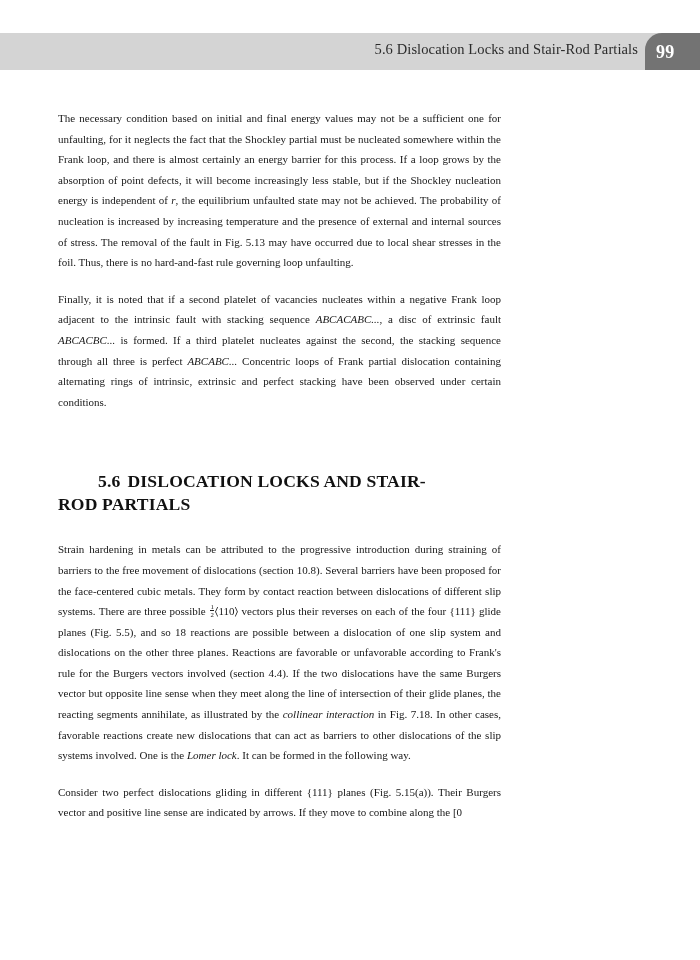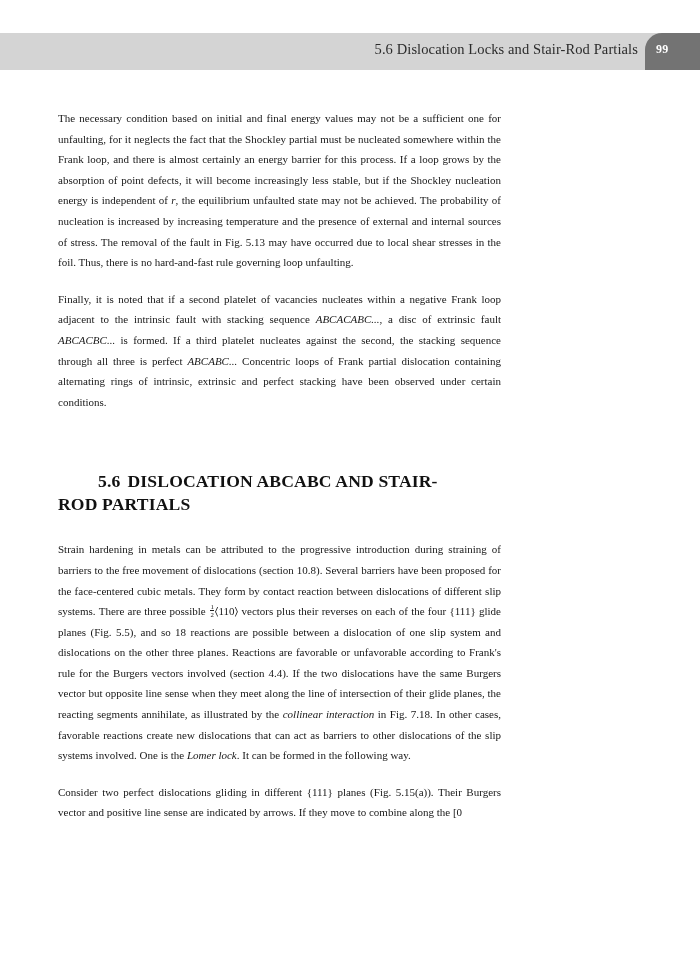--- a/index.html
+++ b/index.html
@@ -41,21 +41,21 @@
     top: 33px;
     width: 55px;
     height: 37px;
     background: #737373;
     border-top-left-radius: 17px;
   }
   .page-number {
     position: absolute;
     left: 656px;
     top: 42px;
-    font-size: 12px;
+    font-size: 18px;
     font-weight: bold;
     color: #ffffff;
     letter-spacing: 0.2px;
   }
 
   
   .content {
     position: absolute;
     left: 58px;
     top: 108px;
@@ -129,21 +129,21 @@
     <span>The necessary condition based on initial and final energy values may not be a sufficient one for unfaulting, for it neglects the fact that the Shockley partial must be nucleated somewhere within the Frank loop, and there is almost certainly an energy barrier for this process. If a loop grows by the absorption of point defects, it will become increasingly less stable, but if the Shockley nucleation energy is independent of </span><span class="it">r</span><span>, the equilibrium unfaulted state may not be achieved. The probability of nucleation is increased by increasing temperature and the presence of external and internal sources of stress. The removal of the fault in Fig. 5.13 may have occurred due to local shear stresses in the foil. Thus, there is no hard-and-fast rule governing loop unfaulting.</span>
   </p>
 
   <p class="para">
     <span>Finally, it is noted that if a second platelet of vacancies nucleates within a negative Frank loop adjacent to the intrinsic fault with stacking sequence </span><span class="it">ABCACABC...</span><span>, a disc of extrinsic fault </span><span class="it">ABCACBC...</span><span> is formed. If a third platelet nucleates against the second, the stacking sequence through all three is perfect </span><span class="it">ABCABC...</span><span> Concentric loops of Frank partial dislocation containing alternating rings of intrinsic, extrinsic and perfect stacking have been observed under certain conditions.</span>
   </p>
 
   <div class="gap-before-heading"></div>
 
   <h2 class="section-heading">
-    <span class="sec-num">5.6</span><span>DISLOCATION ABCABC AND STAIR-ROD PARTIALS</span>
+    <span class="sec-num">5.6</span><span>DISLOCATION LOCKS AND STAIR-ROD PARTIALS</span>
   </h2>
 
   <div class="gap-after-heading"></div>
 
   <p class="para">
     <span>Strain hardening in metals can be attributed to the progressive introduction during straining of barriers to the free movement of dislocations (section 10.8). Several barriers have been proposed for the face-centered cubic metals. They form by contact reaction between dislocations of different slip systems. There are three possible </span><span class="frac"><span class="num">1</span><span class="den">2</span></span><span class="angle">〈110〉</span><span> vectors plus their reverses on each of the four {111} glide planes (Fig. 5.5), and so 18 reactions are possible between a dislocation of one slip system and dislocations on the other three planes. Reactions are favorable or unfavorable according to Frank's rule for the Burgers vectors involved (section 4.4). If the two dislocations have the same Burgers vector but opposite line sense when they meet along the line of intersection of their glide planes, the reacting segments annihilate, as illustrated by the </span><span class="it">collinear interaction</span><span> in Fig. 7.18. In other cases, favorable reactions create new dislocations that can act as barriers to other dislocations of the slip systems involved. One is the </span><span class="it">Lomer lock</span><span>. It can be formed in the following way.</span>
   </p>
 
   <p class="para">
     <span>Consider two perfect dislocations gliding in different {111} planes (Fig. 5.15(a)). Their Burgers vector and positive line sense are indicated by arrows. If they move to combine along the [0</span>

